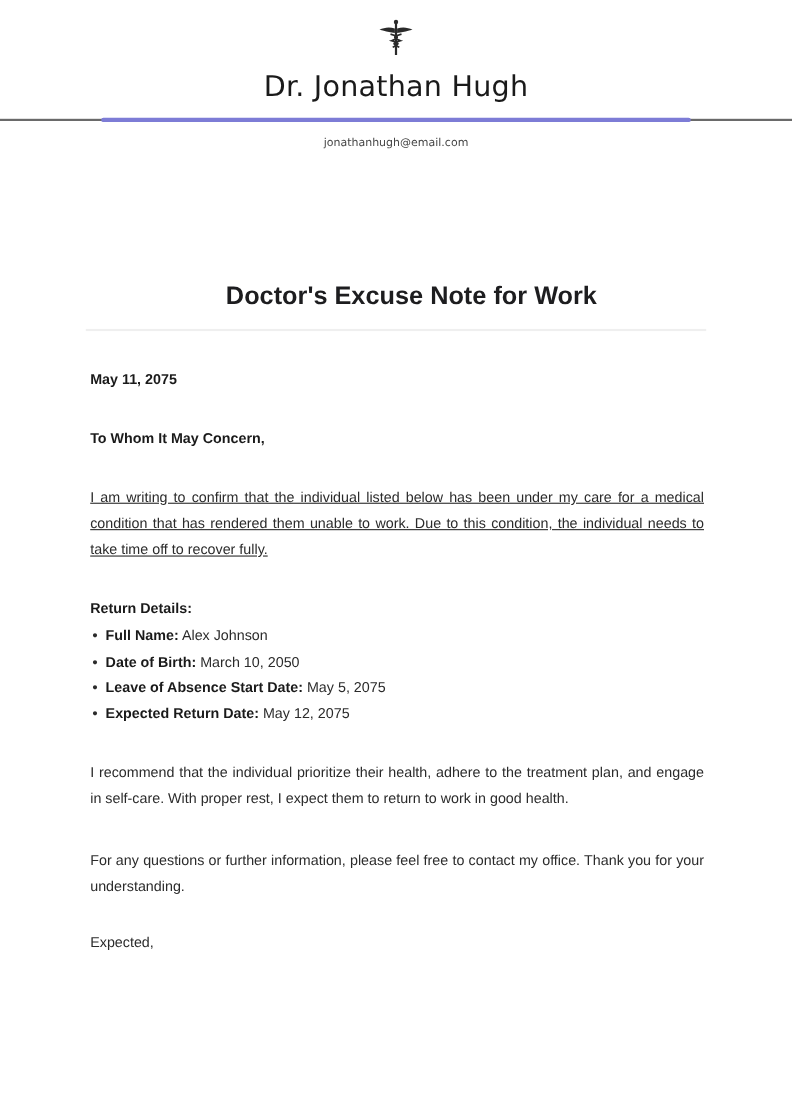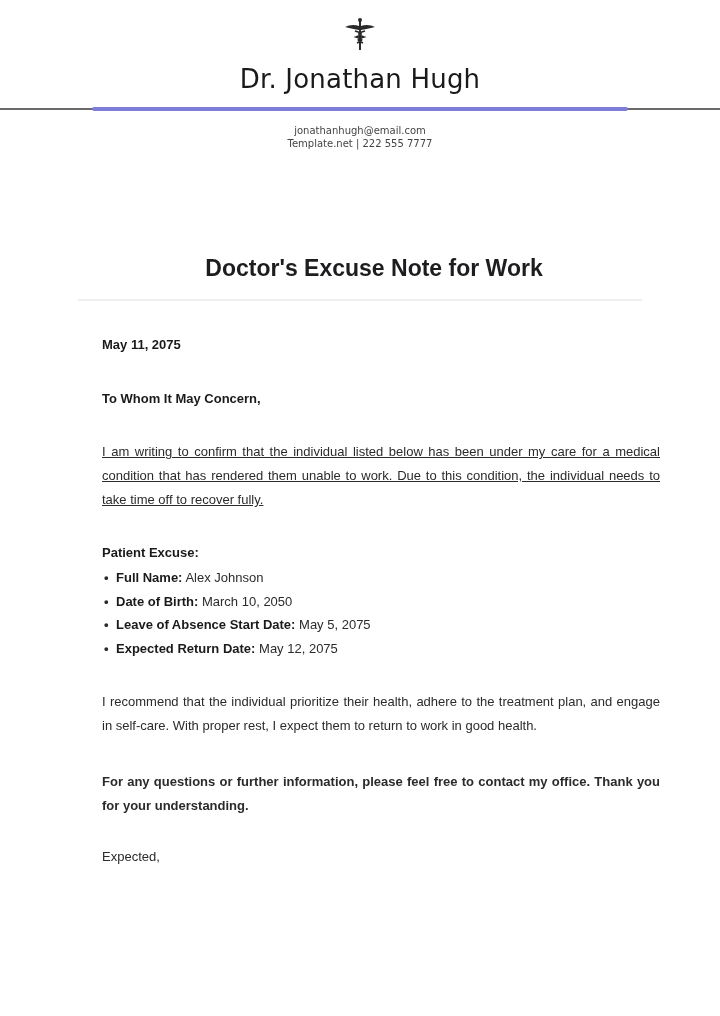--- a/index.html
+++ b/index.html
@@ -81,21 +81,20 @@
       height: 2px;
       background: #efefef;
     }
     .content {
       position: absolute;
       left: 82px;
       width: 558px;
       top: 336px;
       font-size: 13px;
       color: #2b2b2b;
-      margin-left: 20px;
     }
     .bold {
       font-weight: bold;
       color: #1a1a1a;
     }
     .date { margin: 0; line-height: 18px; }
     .salutation { margin: 0; position: absolute; top: 54px; line-height: 18px; }
     .para {
       margin: 0;
       line-height: 24px;
@@ -117,53 +116,52 @@
       position: relative;
       padding-left: 14px;
     }
     .bullet {
       position: absolute;
       left: 2px;
       top: 0;
       font-weight: bold;
     }
     .p2 { top: 354px; }
-    .p3 { top: 434px; font-weight: bold; }
+    .p3 { top: 434px; }
     .closing { position: absolute; top: 512px; margin: 0; line-height: 18px; }
   </style>
 </head>
 <body>
 
 <div>
   <svg class="logo" viewBox="0 0 36 36">
     <rect x="17" y="4" width="2" height="30" fill="#2a2a2a"></rect>
     <circle cx="18" cy="4" r="2" fill="#2a2a2a"></circle>
     <path d="M17 10 C12 8, 7 9, 3 11 C7 12, 11 13, 17 14 Z" fill="#2a2a2a"></path>
     <path d="M19 10 C24 8, 29 9, 33 11 C29 12, 25 13, 19 14 Z" fill="#2a2a2a"></path>
     <path d="M13 15 C20 17, 22 18, 14 21 C21 23, 22 24, 15 27" stroke="#2a2a2a" stroke-width="1.6" fill="none"></path>
     <path d="M23 15 C16 17, 14 18, 22 21 C15 23, 14 24, 21 27" stroke="#2a2a2a" stroke-width="1.6" fill="none"></path>
   </svg>
   <div class="doctor-name">Dr. Jonathan Hugh</div>
   <div class="rule-gray"></div>
   <div class="rule-accent"></div>
   <div class="contact">
     <div>jonathanhugh@email.com</div>
-    <div>Template.net | 222 555 7777</div>
   </div>
 </div>
 
 <h1 class="doc-title">Doctor's Excuse Note for Work</h1>
 <div class="title-divider"></div>
 
 <div class="content">
   <p class="date bold">May 11, 2075</p>
   <p class="salutation bold">To Whom It May Concern,</p>
   <p class="para p1">I am writing to confirm that the individual listed below has been under my care for a medical condition that has rendered them unable to work. Due to this condition, the individual needs to take time off to recover fully.</p>
 
-  <p class="patient-heading bold">Patient Excuse:</p>
+  <p class="patient-heading bold">Return Details:</p>
   <ul class="patient-list">
     <li>
       <span class="bullet">•</span>
       <span class="bold">Full Name:</span>
       <span>Alex Johnson</span>
     </li>
     <li>
       <span class="bullet">•</span>
       <span class="bold">Date of Birth:</span>
       <span>March 10, 2050</span>

